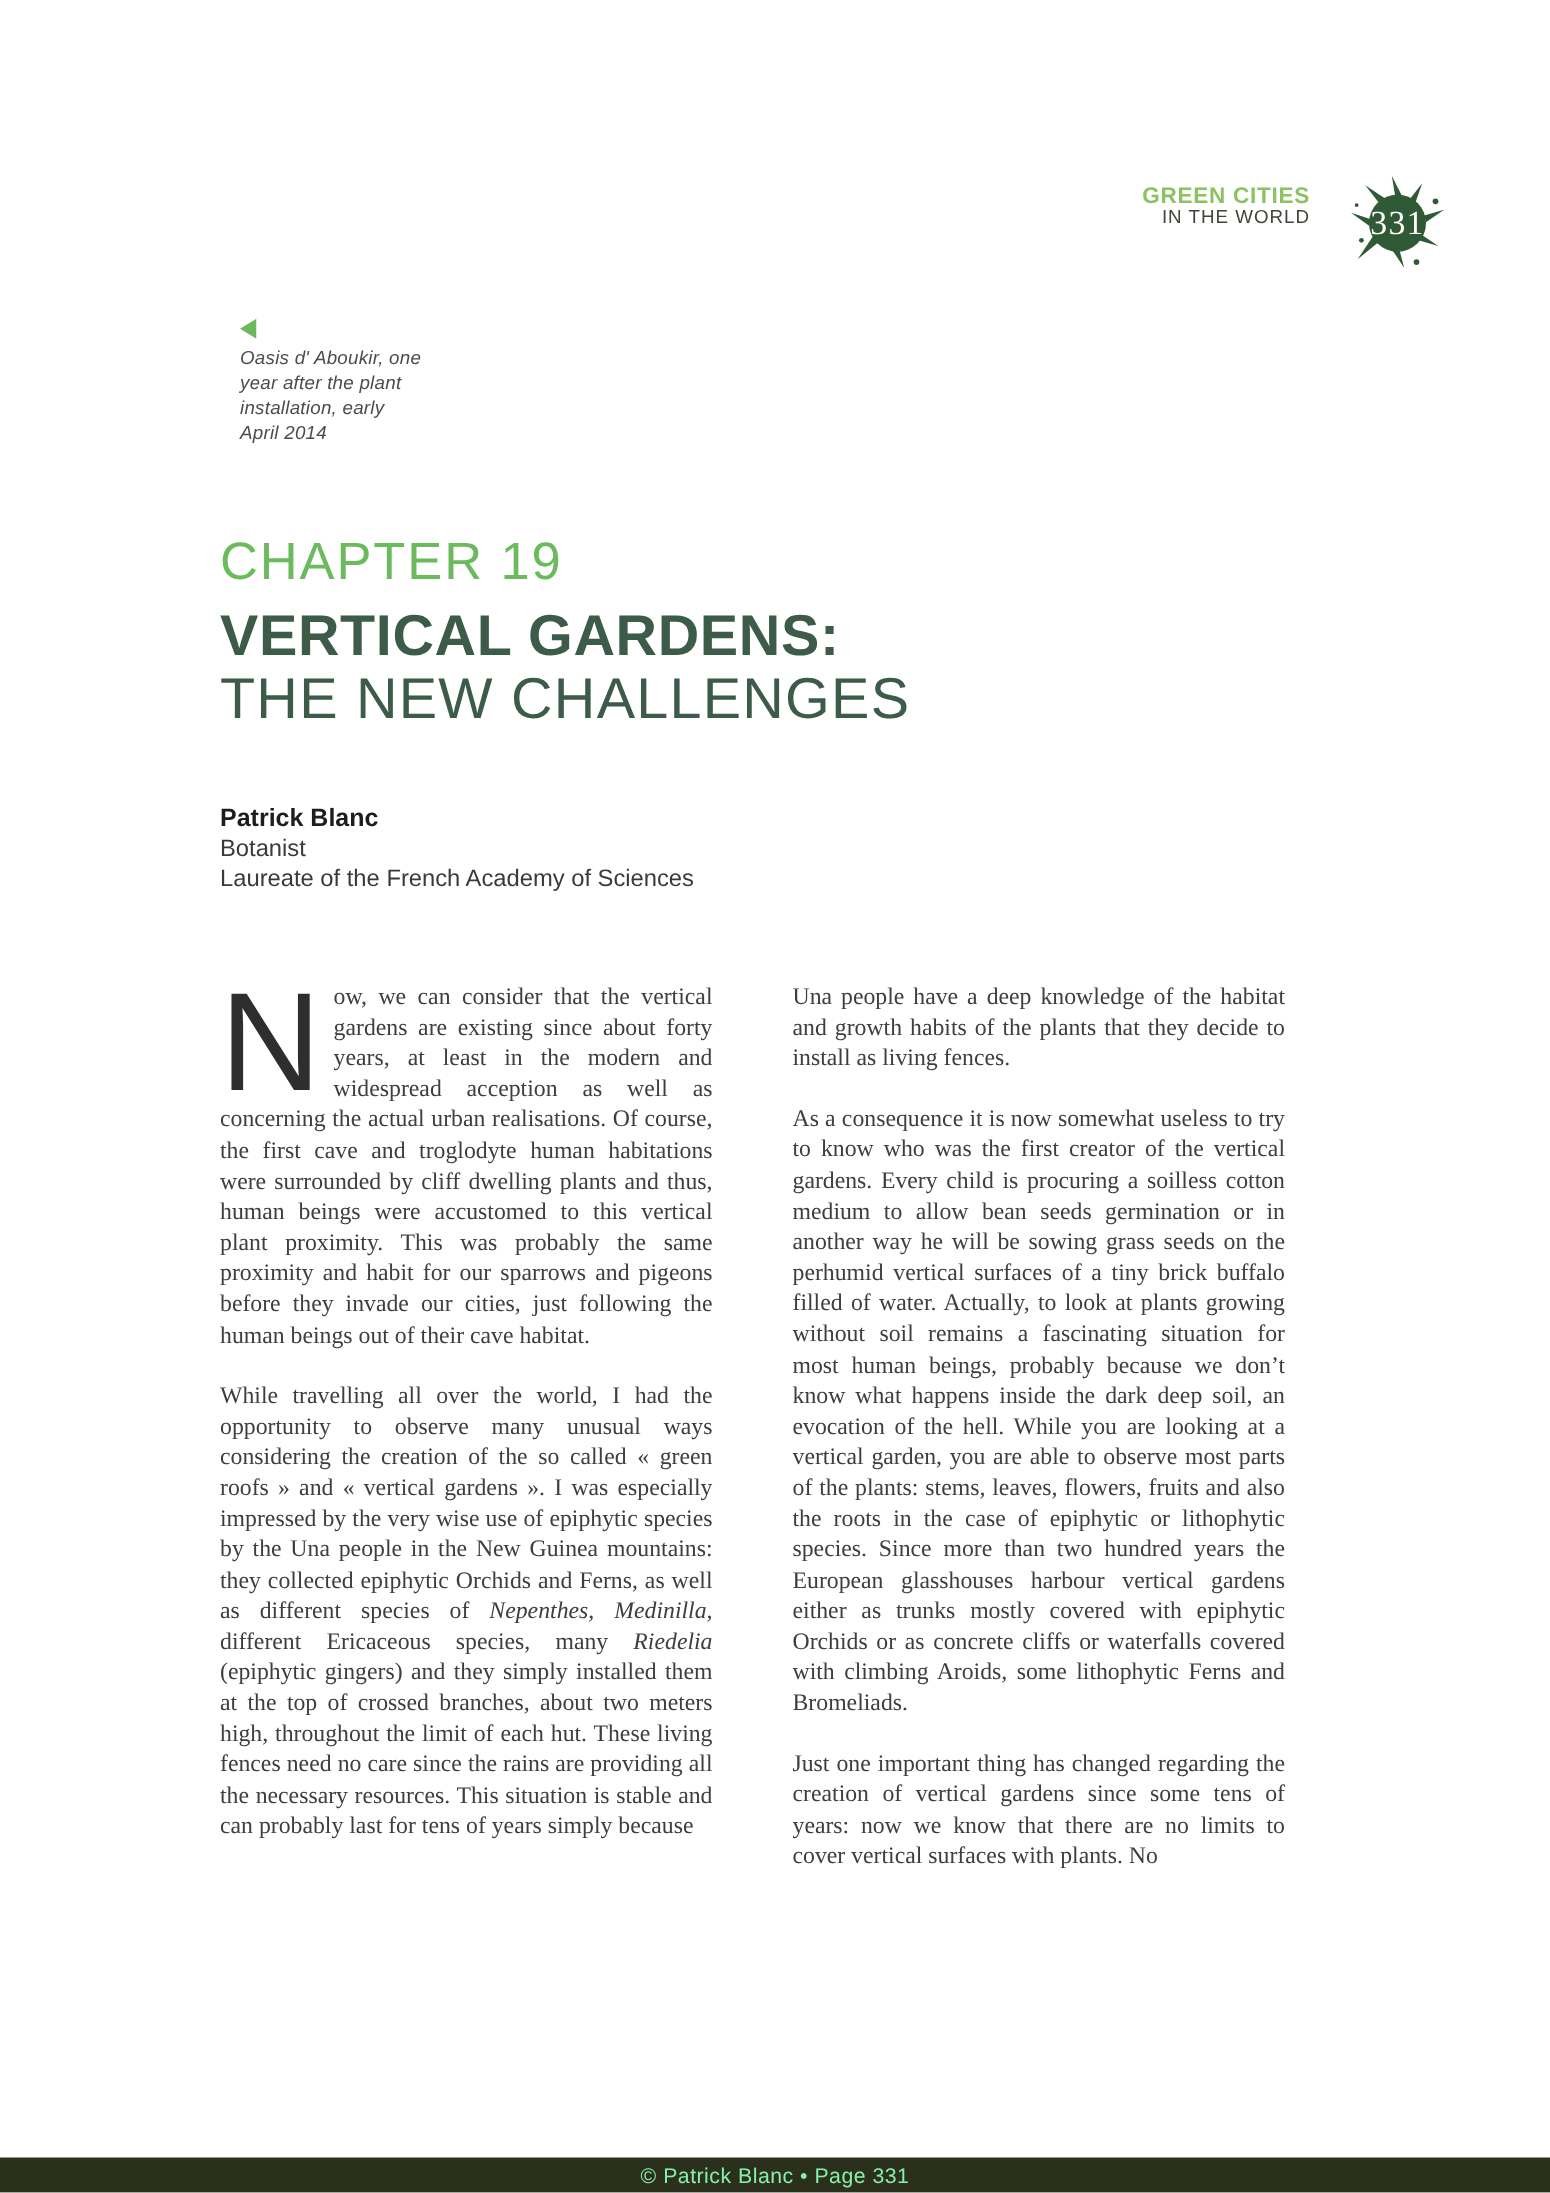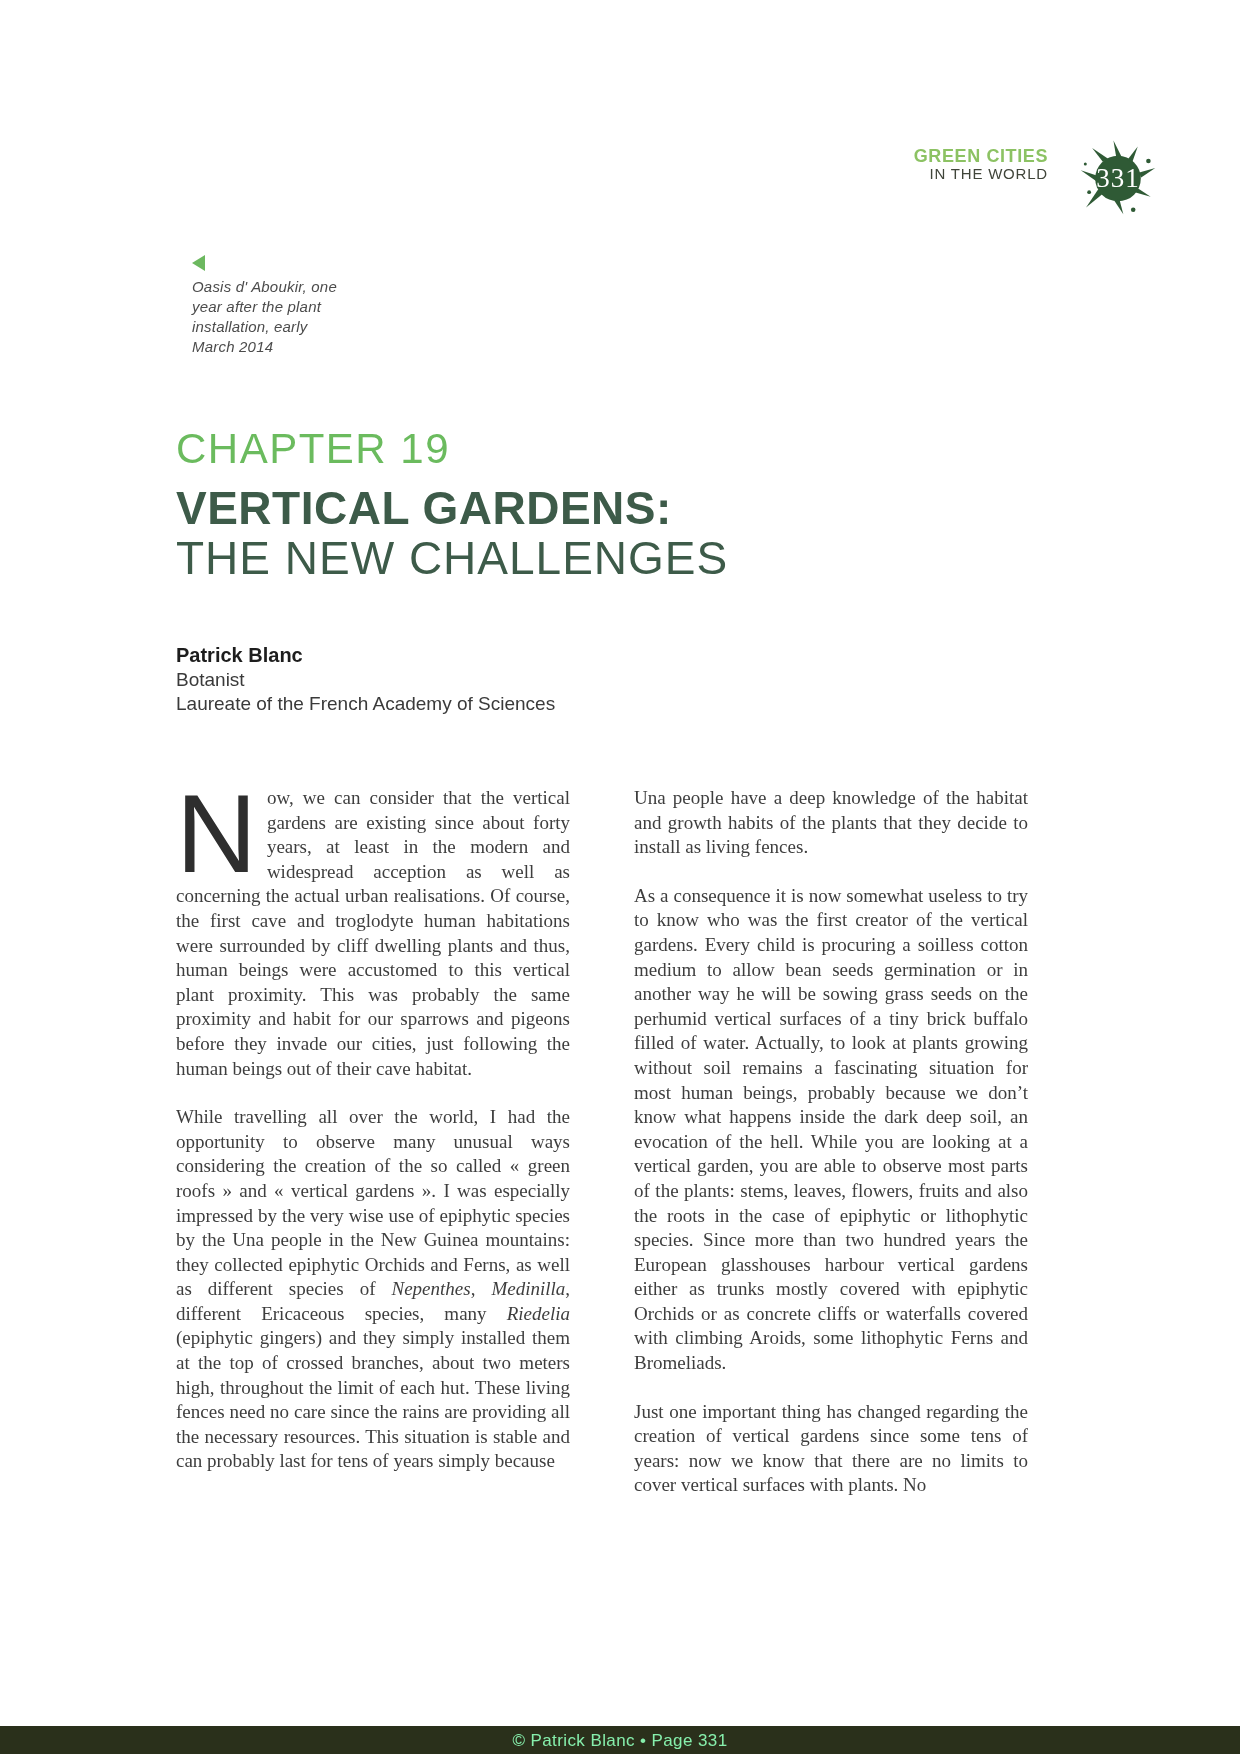--- a/index.html
+++ b/index.html
@@ -123,21 +123,21 @@
       </svg>
       <span class="badge-num">331</span>
     </div>
   </header>
 
   <figure class="caption">
     <span class="tri"></span>
     <div class="caption-line">Oasis d' Aboukir, one</div>
     <div class="caption-line">year after the plant</div>
     <div class="caption-line">installation, early</div>
-    <div class="caption-line">March 2014</div>
+    <div class="caption-line">April 2014</div>
   </figure>
 
   <section class="chapter-head">
     <h2 class="kicker">CHAPTER 19</h2>
     <h1 class="title1">VERTICAL GARDENS:</h1>
     <h1 class="title2">THE NEW CHALLENGES</h1>
   </section>
 
   <section class="author">
     <div class="author-name">Patrick Blanc</div>

